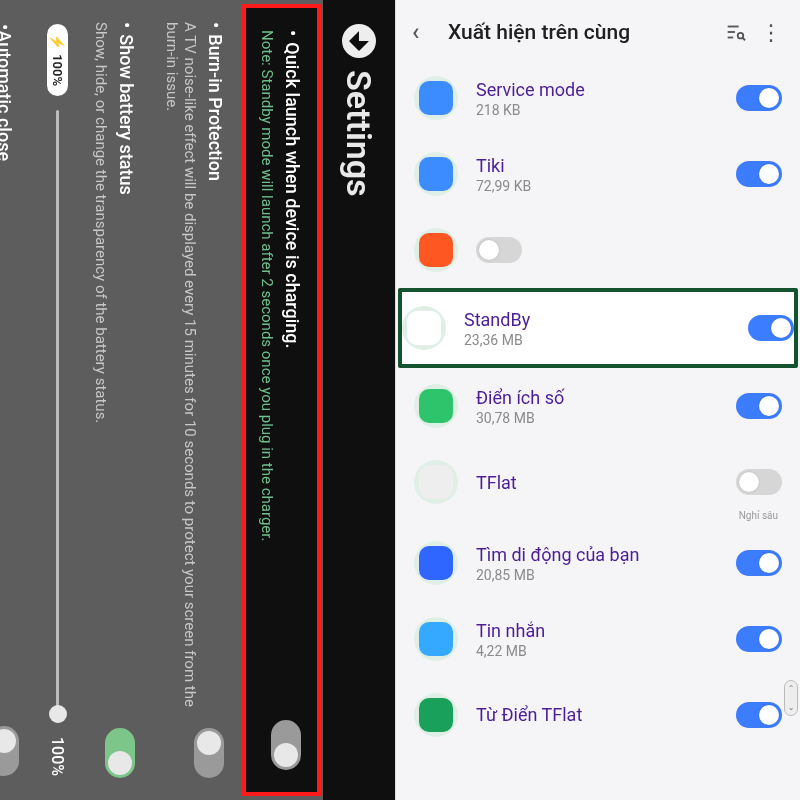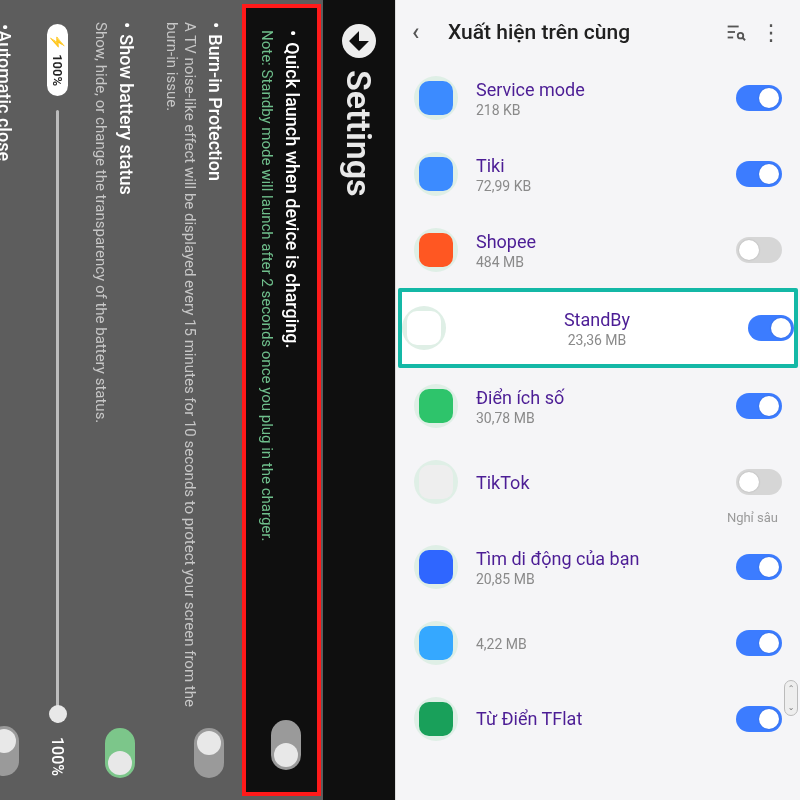--- a/index.html
+++ b/index.html
@@ -98,36 +98,36 @@
     font-size:21px; color:#202020; font-weight:500;
   }
   .r-hdr .back { font-size:24px; color:#555; width:26px; }
   .r-hdr .spacer { flex:1; }
   .r-hdr .icn { width:26px; height:26px; display:flex; align-items:center; justify-content:center; color:#555; font-size:22px;}
   .r-list { }
   .r-item {
     display:flex; align-items:center; padding:16px 18px;
     gap:18px;
   }
-  .r-item.hl { background:#fff; border:4px solid #14b8a6; margin:0 2px; padding:14px 0; border-radius:2px;text-align:center;}
+  .r-item.hl { background:#fff; border:4px solid #14532d; margin:0 2px; padding:14px 0; border-radius:2px;}
   .appicon {
     width:44px; height:44px; border-radius:50%; background:#dfefe6; display:flex; align-items:center; justify-content:center;
     flex-shrink:0; font-size:11px; font-weight:700; color:#fff;
   }
   .appicon.inner { width:34px; height:34px; border-radius:10px; }
   .txtcol { flex:1; min-width:0; }
   .txtcol .name { font-size:18px; color:#4c1d95; font-weight:400; }
   .txtcol .sz   { font-size:14px; color:#8a8a8a; margin-top:2px;}
   .sw {
     width:46px; height:26px; border-radius:14px; background:#d6d6d6; position:relative; flex-shrink:0;
   }
   .sw::after { content:""; position:absolute; width:20px; height:20px; background:#fff; border-radius:50%; top:3px; left:3px; box-shadow:0 0 2px rgba(0,0,0,.2);}
   .sw.on { background:#3c7cff; }
   .sw.on::after { left:auto; right:3px; }
-  .sleeptxt { font-size:13px; color:#9a9a9a; text-align:right; padding: 0 22px 4px; margin-top:-10px;}
+  .sleeptxt { font-size:10px; color:#9a9a9a; text-align:right; padding: 0 22px 4px; margin-top:-10px;}
   .scroll-hint { position:absolute; right:2px; top:680px; width:14px; height:36px; border:1px solid #bbb; border-radius:8px; background:#eee; display:flex; flex-direction:column; align-items:center; justify-content:space-between; padding:3px 0; font-size:8px; color:#777;}
 </style>
 </head>
 <body>
 
 <div class="left">
   <div class="fake">
     <div class="hdr">
       <span class="logo"></span>
       <span>Settings</span>
@@ -207,24 +207,20 @@
         <div class="txtcol">
           <div class="name">Tiki</div>
           <div class="sz">72,99 KB</div>
         </div>
         <div class="sw on"></div>
       </div>
       <div class="r-item">
         <div class="appicon">
           <div class="appicon inner" style="background: rgb(255, 87, 34); border-radius: 10px;"></div>
         </div>
-        <div class="txtcol">
-          <div class="name">Shopee</div>
-          <div class="sz">484 MB</div>
-        </div>
         <div class="sw"></div>
       </div>
       <div class="r-item hl">
         <div class="appicon">
           <div class="appicon inner" style="background: rgb(255, 255, 255); border-radius: 10px;"></div>
         </div>
         <div class="txtcol">
           <div class="name">StandBy</div>
           <div class="sz">23,36 MB</div>
         </div>
@@ -238,40 +234,41 @@
           <div class="name">Điển ích số</div>
           <div class="sz">30,78 MB</div>
         </div>
         <div class="sw on"></div>
       </div>
       <div class="r-item">
         <div class="appicon">
           <div class="appicon inner" style="background: rgb(238, 238, 238); border-radius: 10px;"></div>
         </div>
         <div class="txtcol">
-          <div class="name">TikTok</div>
+          <div class="name">TFlat</div>
         </div>
         <div class="sw"></div>
       </div>
       <div class="sleeptxt">Nghỉ sâu</div>
       <div class="r-item">
         <div class="appicon">
           <div class="appicon inner" style="background: rgb(47, 102, 255); border-radius: 10px;"></div>
         </div>
         <div class="txtcol">
           <div class="name">Tìm di động của bạn</div>
           <div class="sz">20,85 MB</div>
         </div>
         <div class="sw on"></div>
       </div>
       <div class="r-item">
         <div class="appicon">
           <div class="appicon inner" style="background: rgb(53, 168, 255); border-radius: 10px;"></div>
         </div>
         <div class="txtcol">
+          <div class="name">Tin nhắn</div>
           <div class="sz">4,22 MB</div>
         </div>
         <div class="sw on"></div>
       </div>
       <div class="r-item">
         <div class="appicon">
           <div class="appicon inner" style="background: rgb(25, 160, 90); border-radius: 10px;"></div>
         </div>
         <div class="txtcol">
           <div class="name">Từ Điển TFlat</div>

